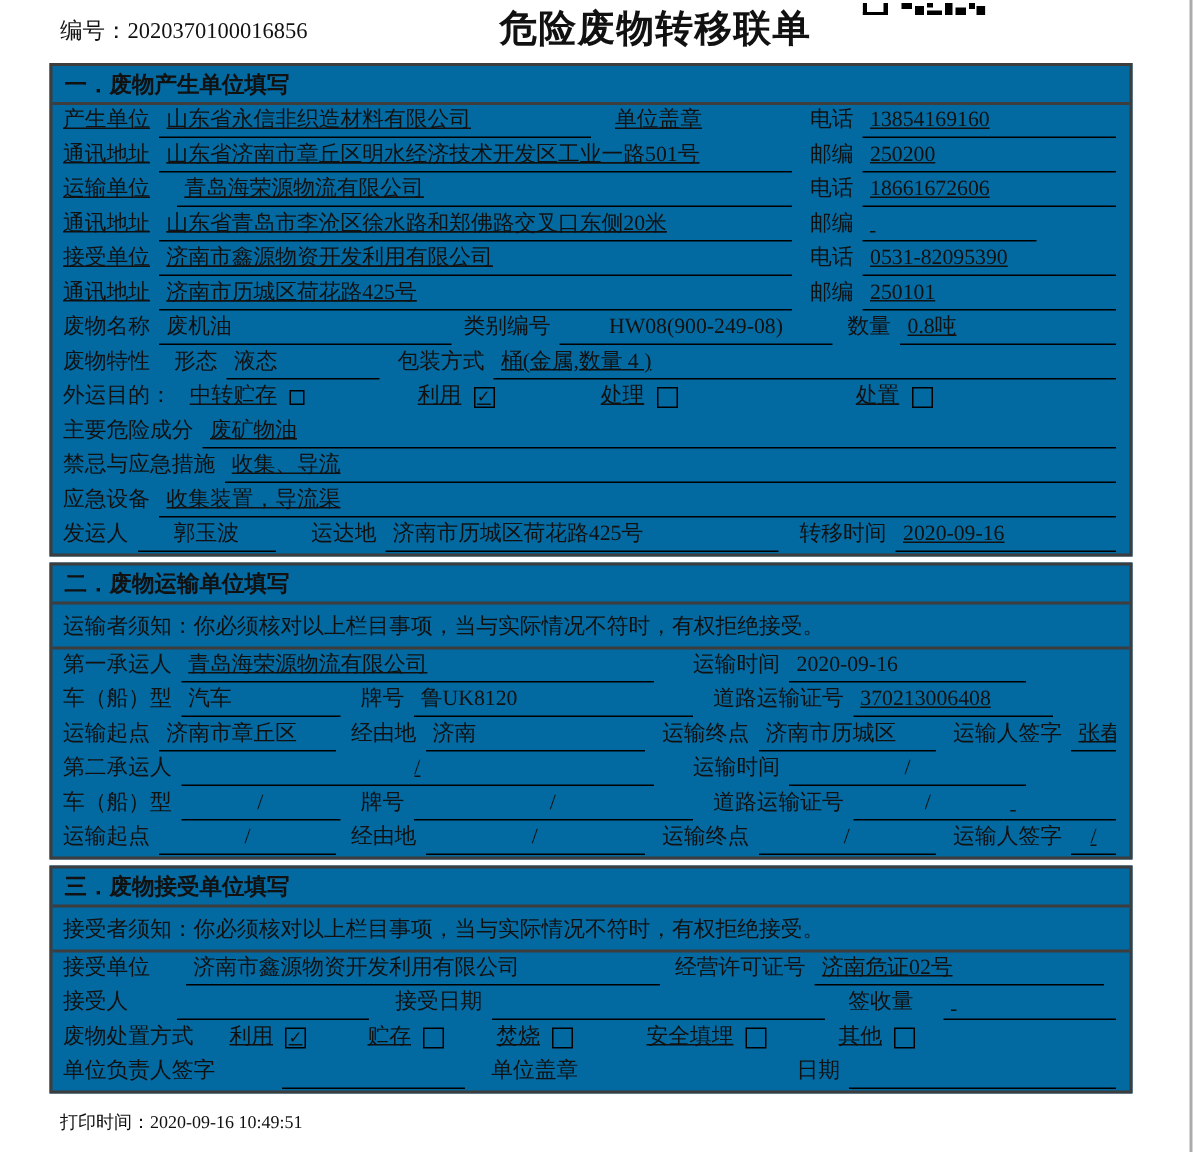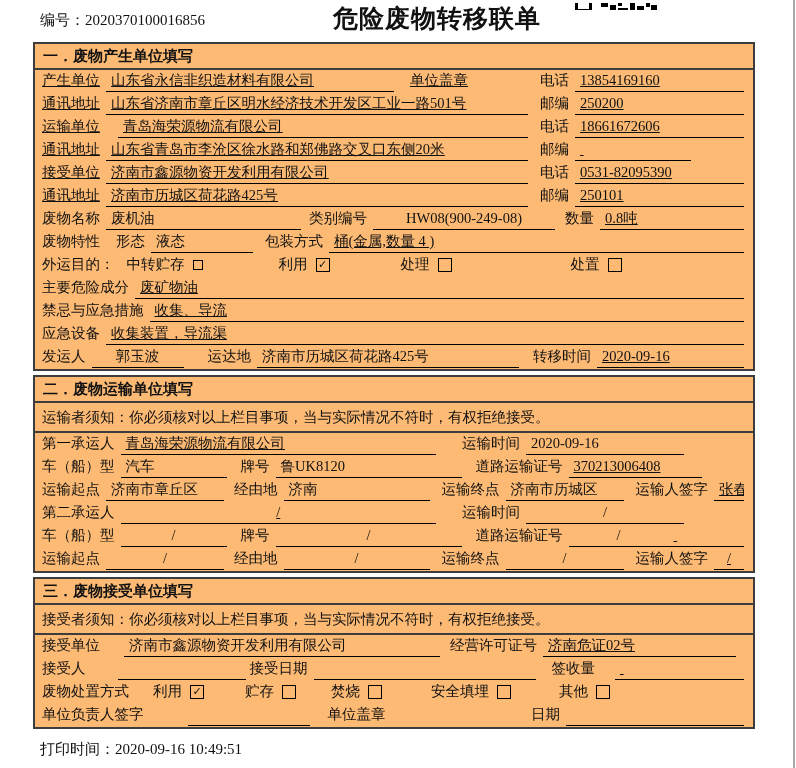--- a/index.html
+++ b/index.html
@@ -6,38 +6,38 @@
   body{
     width:796px;height:768px;background:#ffffff;position:relative;overflow:hidden;
     font-family:"Liberation Serif","DejaVu Serif",serif;color:#111;font-size:14.5px;
   }
   .edge-line{position:absolute;right:1px;top:0;width:2px;height:100%;background:#ababab;}
   .doc-number{position:absolute;left:40px;top:11px;font-size:15px;white-space:nowrap;}
   .doc-title{position:absolute;left:437px;top:2px;transform:translateX(-50%);
     font-size:25px;font-weight:bold;letter-spacing:1px;white-space:nowrap;}
   .qr-frag{position:absolute;left:575px;top:0;width:82px;height:10px;overflow:hidden;}
   .form-wrap{position:absolute;left:33px;top:42px;width:722px;}
-  .sec{border:2px solid #3d3d3d;margin-bottom:4px;background:#fdba74;}
+  .sec{border:2px solid #3d3d3d;margin-bottom:4px;background:#0369a1;}
   .sec-title{font-weight:bold;font-size:15px;padding:3px 8px 2px;border-bottom:2px solid #3d3d3d;
     font-family:"Liberation Sans","DejaVu Sans",sans-serif;}
   .notice-row{padding:5px 7px 4px;border-bottom:2px solid #3d3d3d;white-space:nowrap;}
   .row{display:flex;align-items:baseline;height:23px;line-height:21px;padding:0 7px;}
   .row>*{flex:0 0 auto;}
   .lbl{white-space:nowrap;margin-right:6px;}
   .u{border-bottom:1px solid #000;padding:0 5px;white-space:nowrap;overflow:hidden;}
   .u:empty::before{content:"\00a0";}
   .grow{flex:1 1 auto;text-decoration:underline;}
   .ctr{text-align:center;}
   .rgroup{width:206px;display:flex;align-items:baseline;flex:0 0 auto;}
-  .opt{display:flex;align-items:flex-start;white-space:nowrap;}
+  .opt{display:flex;align-items:flex-start;white-space:nowrap;text-decoration:underline;}
   .cbx{display:inline-block;width:12px;height:12px;border:1px solid #000;line-height:12px;
     font-size:11px;font-weight:bold;text-align:center;margin-left:8px;align-self:center;
     font-family:"DejaVu Sans","Liberation Sans",sans-serif;}
   .cbx-sm{width:8px;height:8px;line-height:8px;font-size:8px;}
-  .footer-line{padding:7px 7px 0;font-size:15px;white-space:nowrap;}
+  .footer-line{padding:7px 7px 0;font-size:12px;white-space:nowrap;}
 </style>
 </head>
 <body>
 
 <div class="edge-line"></div>
 
 <div class="doc-number">
   <span>编号：</span><span>2020370100016856</span>
 </div>
 
@@ -262,21 +262,21 @@
     <div class="row">
       <span class="lbl">接受单位</span>
       <span class="u" style="width:306px;margin-left:18px">济南市鑫源物资开发利用有限公司</span>
       <span class="lbl" style="margin-left:10px">经营许可证号</span>
       <span class="u grow" style="margin-right:10px">济南危证02号</span>
     </div>
 
     <div class="row">
       <span class="lbl">接受人</span>
       <span class="u" style="width:118px;margin-left:26px"></span>
-      <span class="lbl" style="margin-left:4px">接受日期</span>
+      <span class="lbl" style="margin-left:18px">接受日期</span>
       <span class="u" style="width:212px"></span>
       <span class="lbl" style="margin-left:16px">签收量</span>
       <span class="u grow" style="margin-left:14px;margin-right:2px"></span>
     </div>
 
     <div class="row">
       <span class="lbl">废物处置方式</span>
       <span class="opt" style="width:92px;margin-left:18px">
         <span>利用</span>
         <span class="cbx">✓</span>

